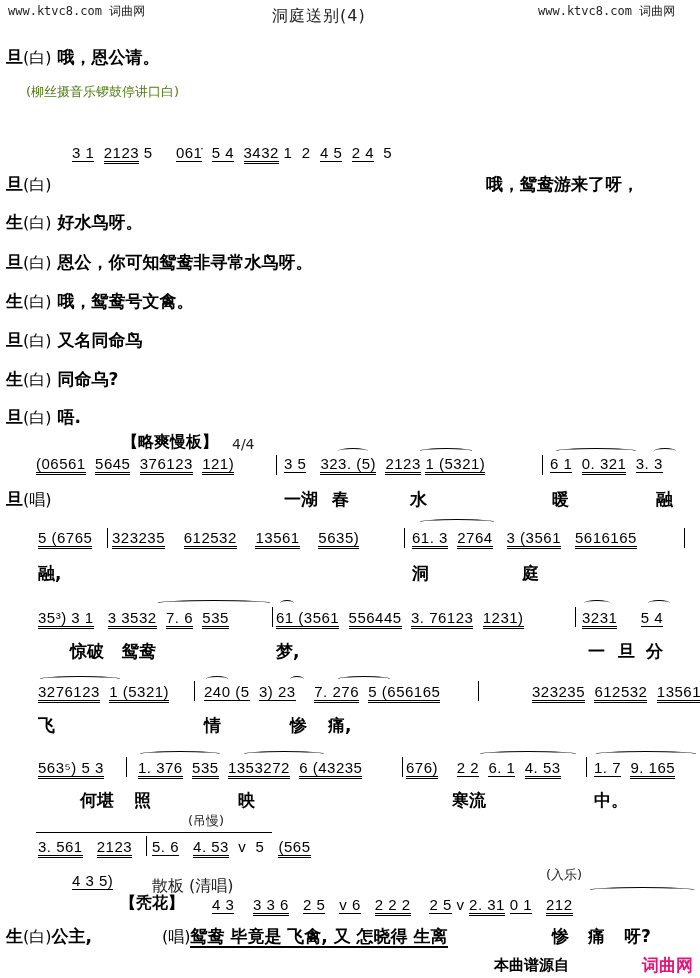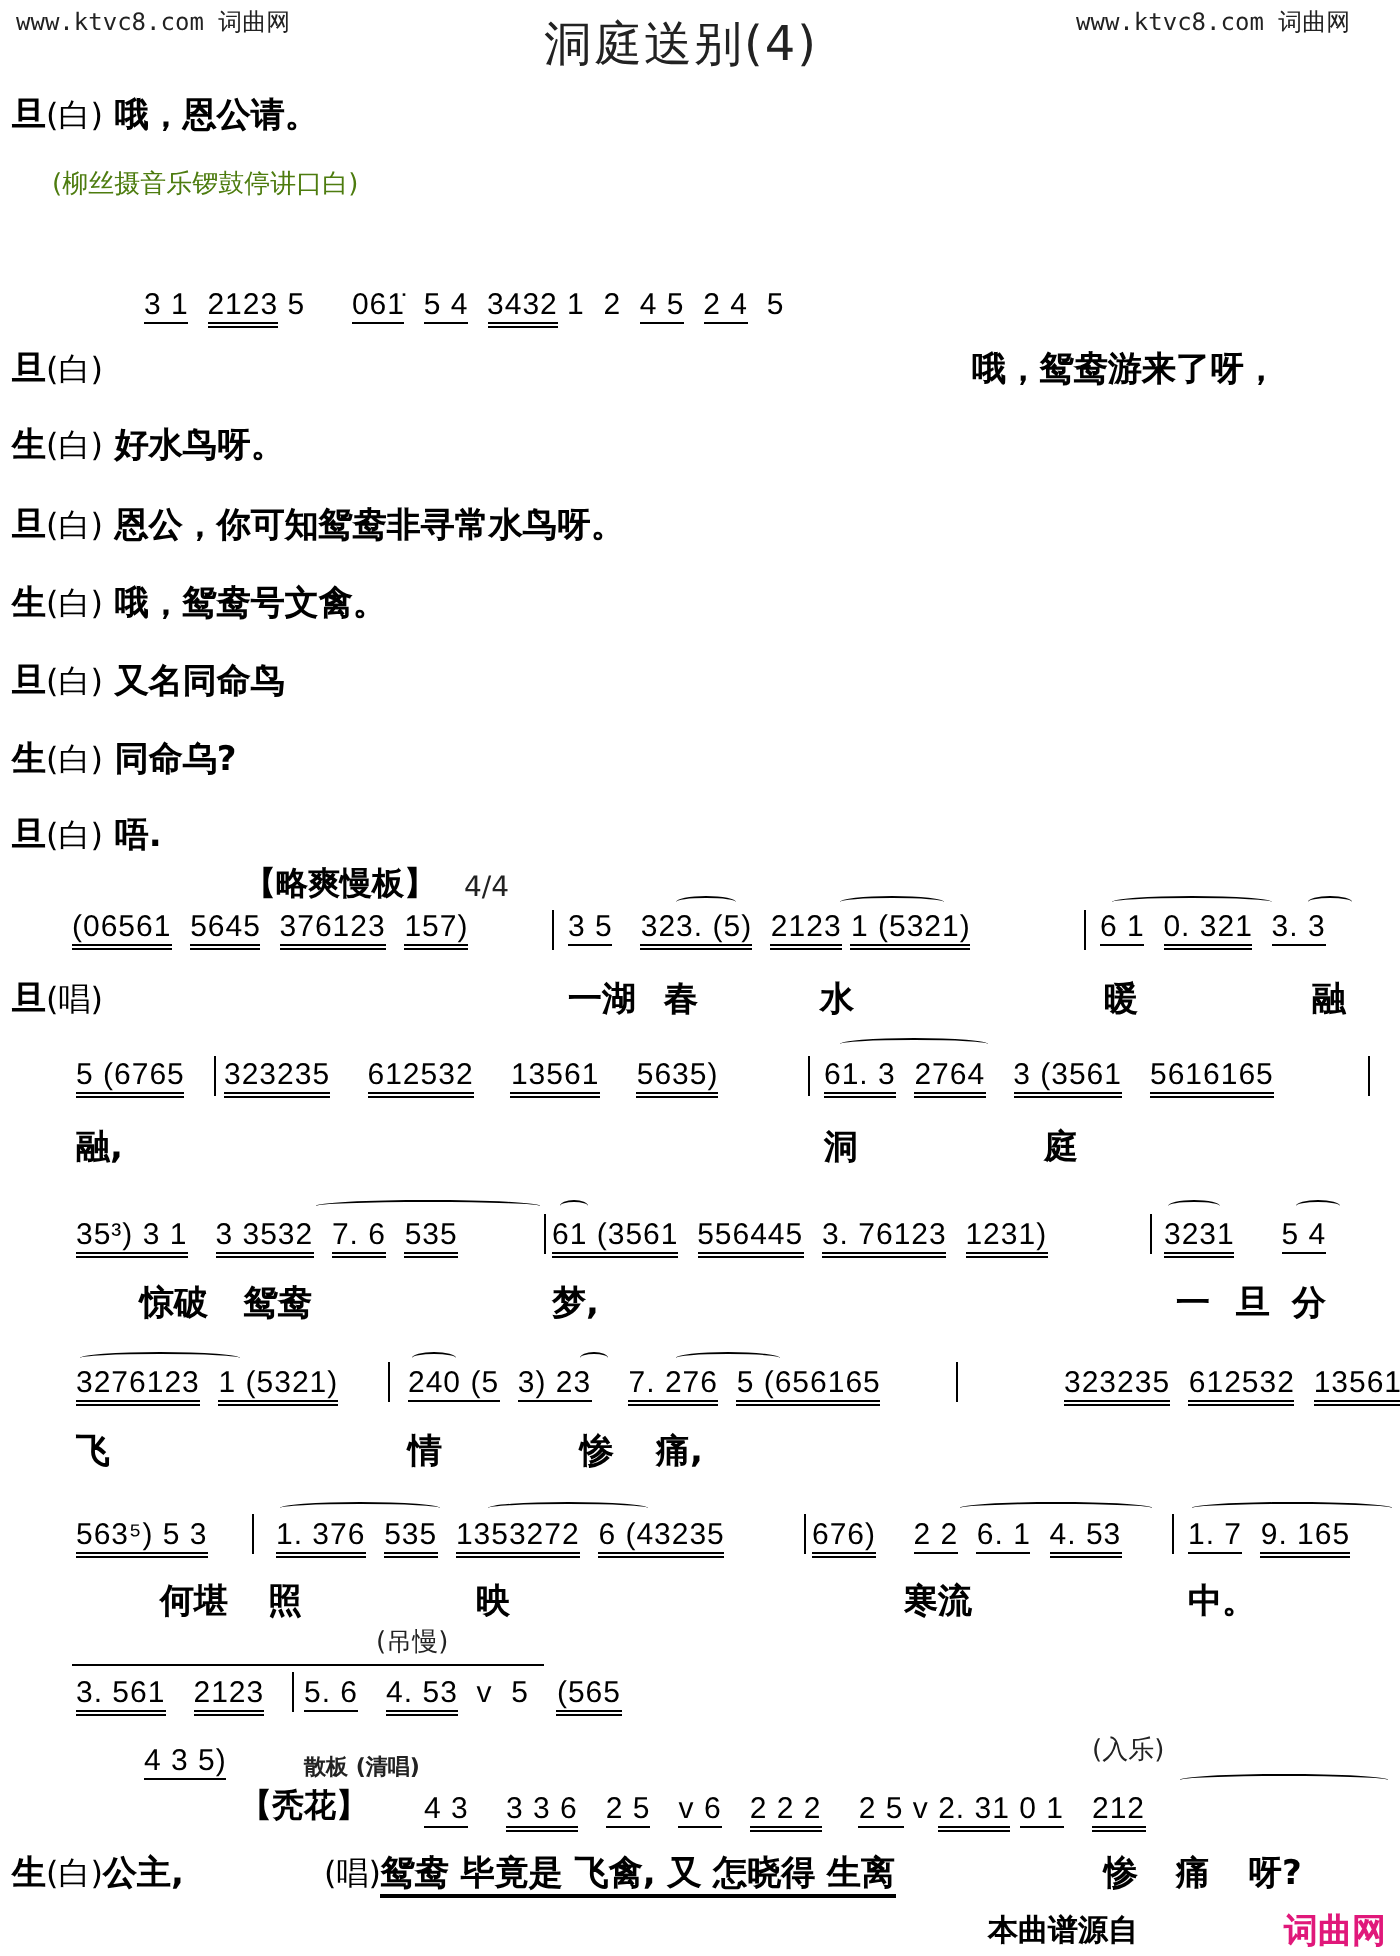--- a/index.html
+++ b/index.html
@@ -1,20 +1,20 @@
 <!DOCTYPE html>
 <html><head>
 <meta charset="utf-8">
 <style>
   html, body { margin: 0; padding: 0; background: #ffffff; }
   body { width: 700px; height: 978px; position: relative; overflow: hidden;
          font-family: "DejaVu Sans", "Liberation Sans", sans-serif; color: #000; }
   .abs { position: absolute; white-space: nowrap; }
   .wm { font-family: "DejaVu Sans Mono", "Liberation Mono", monospace; font-size: 12px; color: #222; }
-  .title { font-size: 24px; color: #222; letter-spacing: 1px; text-align: center; }
+  .title { font-size: 16px; color: #222; letter-spacing: 1px; text-align: center; }
   .role { font-size: 17px; font-weight: bold; }
   .role .paren { font-weight: normal; font-size: 16px; }
   .note { font-size: 13px; color: #4d7c0f; }
   .num { font-family: "Liberation Sans", sans-serif; font-size: 15px; letter-spacing: 0.5px; }
   .num u { text-decoration: none; border-bottom: 1px solid #000; padding-bottom: 0; }
   .num .dbl { text-decoration: none; border-bottom: 3px double #000; }
   .lyric { font-size: 17px; font-weight: bold; }
   .bar { position: absolute; width: 1px; background: #000; }
   .slur { position: absolute; border-top: 1px solid #000; border-radius: 50% 50% 0 0; height: 5px; }
   .header-mark { font-size: 16px; font-weight: bold; }
@@ -60,21 +60,21 @@
   <span>生</span><span class="paren">(白)</span> <span>同命乌?</span>
 </div>
 <div class="abs role" style="left:6px;top:406px;">
   <span>旦</span><span class="paren">(白)</span> <span>唔.</span>
 </div>
 
 <div class="abs header-mark" style="left:122px;top:432px;">【略爽慢板】</div>
 <div class="abs small" style="left:232px;top:436px;font-size:14px;">4/4</div>
 
 <div class="abs num" style="left:36px;top:455px;">
-  <span class="dbl">(06561</span>&nbsp; <span class="dbl">5645</span>&nbsp; <span class="dbl">376123</span>&nbsp; <span class="dbl">157)</span>
+  <span class="dbl">(06561</span>&nbsp; <span class="dbl">5645</span>&nbsp; <span class="dbl">376123</span>&nbsp; <span class="dbl">121)</span>
 </div>
 <div class="bar" style="left:276px;top:455px;height:20px;"></div>
 <div class="abs num" style="left:284px;top:455px;">
   <u>3 5</u>&nbsp;&nbsp; <span class="dbl">323. (5)</span>&nbsp; <span class="dbl">2123</span>&nbsp;<span class="dbl">1 (5321)</span>
 </div>
 <div class="bar" style="left:542px;top:455px;height:20px;"></div>
 <div class="abs num" style="left:550px;top:455px;">
   <u>6 1</u>&nbsp; <span class="dbl">0. 321</span>&nbsp; <u>3. 3</u>
 </div>
 <div class="slur" style="left:338px;top:448px;width:30px;"></div>
@@ -178,21 +178,21 @@
 <div class="abs small" style="left:188px;top:812px;font-size:13px;">(吊慢)</div>
 <div style="position:absolute;left:36px;top:832px;width:236px;border-top:1px solid #000;"></div>
 <div class="abs num" style="left:38px;top:838px;">
   <span class="dbl">3. 561</span>&nbsp;&nbsp; <span class="dbl">2123</span>
 </div>
 <div class="bar" style="left:146px;top:836px;height:20px;"></div>
 <div class="abs num" style="left:152px;top:838px;">
   <u>5. 6</u>&nbsp;&nbsp; <span class="dbl">4. 53</span>&nbsp; <span>v</span>&nbsp; <span>5</span>&nbsp;&nbsp; <span class="dbl">(565</span>
 </div>
 
-<div class="abs small" style="left:152px;top:876px;font-size:11px;font-weight:bold;">散板 (清唱)</div>
+<div class="abs small" style="left:152px;top:876px;font-size:16px;">散板 (清唱)</div>
 <div class="abs small" style="left:546px;top:866px;font-size:13px;">(入乐)</div>
 <div class="abs num" style="left:72px;top:872px;">
   <u>4 3 5)</u>
 </div>
 <div class="abs header-mark" style="left:120px;top:893px;">【秃花】</div>
 <div class="abs num" style="left:212px;top:896px;">
   <u>4 3</u>&nbsp;&nbsp;&nbsp; <span class="dbl">3 3 6</span>&nbsp;&nbsp; <u>2 5</u>&nbsp;&nbsp; <u>v 6</u>&nbsp;&nbsp; <span class="dbl">2 2 2</span>&nbsp;&nbsp;&nbsp; <u>2 5</u> <span>v</span> <span class="dbl">2. 31</span> <u>0 1</u>&nbsp;&nbsp; <span class="dbl">212</span>
 </div>
 <div class="slur" style="left:590px;top:887px;width:104px;"></div>
 

